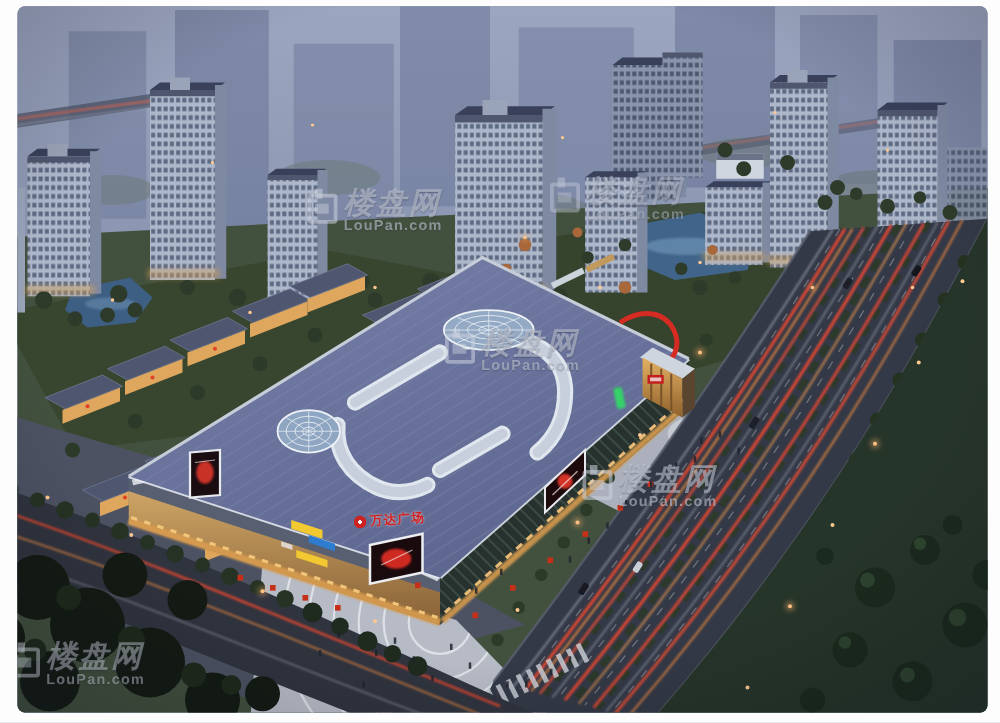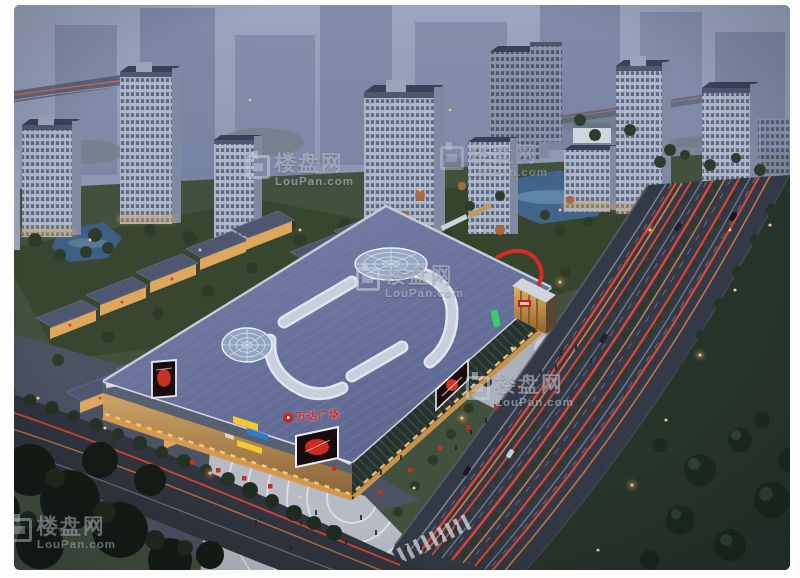--- a/index.html
+++ b/index.html
@@ -11,22 +11,22 @@
   #scene{position:absolute;left:0;top:0;}
   
   .wm{position:absolute;display:flex;align-items:flex-start;gap:5px;pointer-events:none;
       color:rgba(204,210,222,.55);text-shadow:0 1px 1px rgba(45,50,62,.35);}
   .wm-logo{width:24px;height:24px;margin-top:4px;border:3px solid rgba(204,210,222,.55);
       border-radius:3px;position:relative;box-sizing:border-box;}
   .wm-logo:before{content:"";position:absolute;left:3px;top:-7px;width:6px;height:8px;
       background:rgba(204,210,222,.55);}
   .wm-logo:after{content:"";position:absolute;left:3px;top:5px;width:11px;height:8px;
       background:rgba(204,210,222,.45);}
-  .wm-cn{font-size:21px;font-weight:bold;letter-spacing:2px;line-height:24px;
-      font-family:"Liberation Sans","DejaVu Sans",sans-serif;}
+  .wm-cn{font-size:24px;font-weight:bold;letter-spacing:2px;line-height:24px;
+      font-family:"Liberation Sans","DejaVu Sans",sans-serif;font-style:italic;}
   .wm-en{font-size:11.5px;font-weight:bold;letter-spacing:1px;line-height:12px;}
   
   .wanda{position:absolute;left:283px;top:409px;display:flex;align-items:center;gap:3px;
       transform:rotate(-4deg);}
   .wanda-logo{width:10px;height:10px;border-radius:50%;border:2px solid #d0201f;
       box-sizing:border-box;background:radial-gradient(circle,#fff 35%,#d0201f 36%);}
   .wanda-txt{font-size:10px;font-weight:bold;color:#d0201f;letter-spacing:1px;
       text-shadow:0 0 2px rgba(255,235,235,.8);}
 </style>
 </head>

